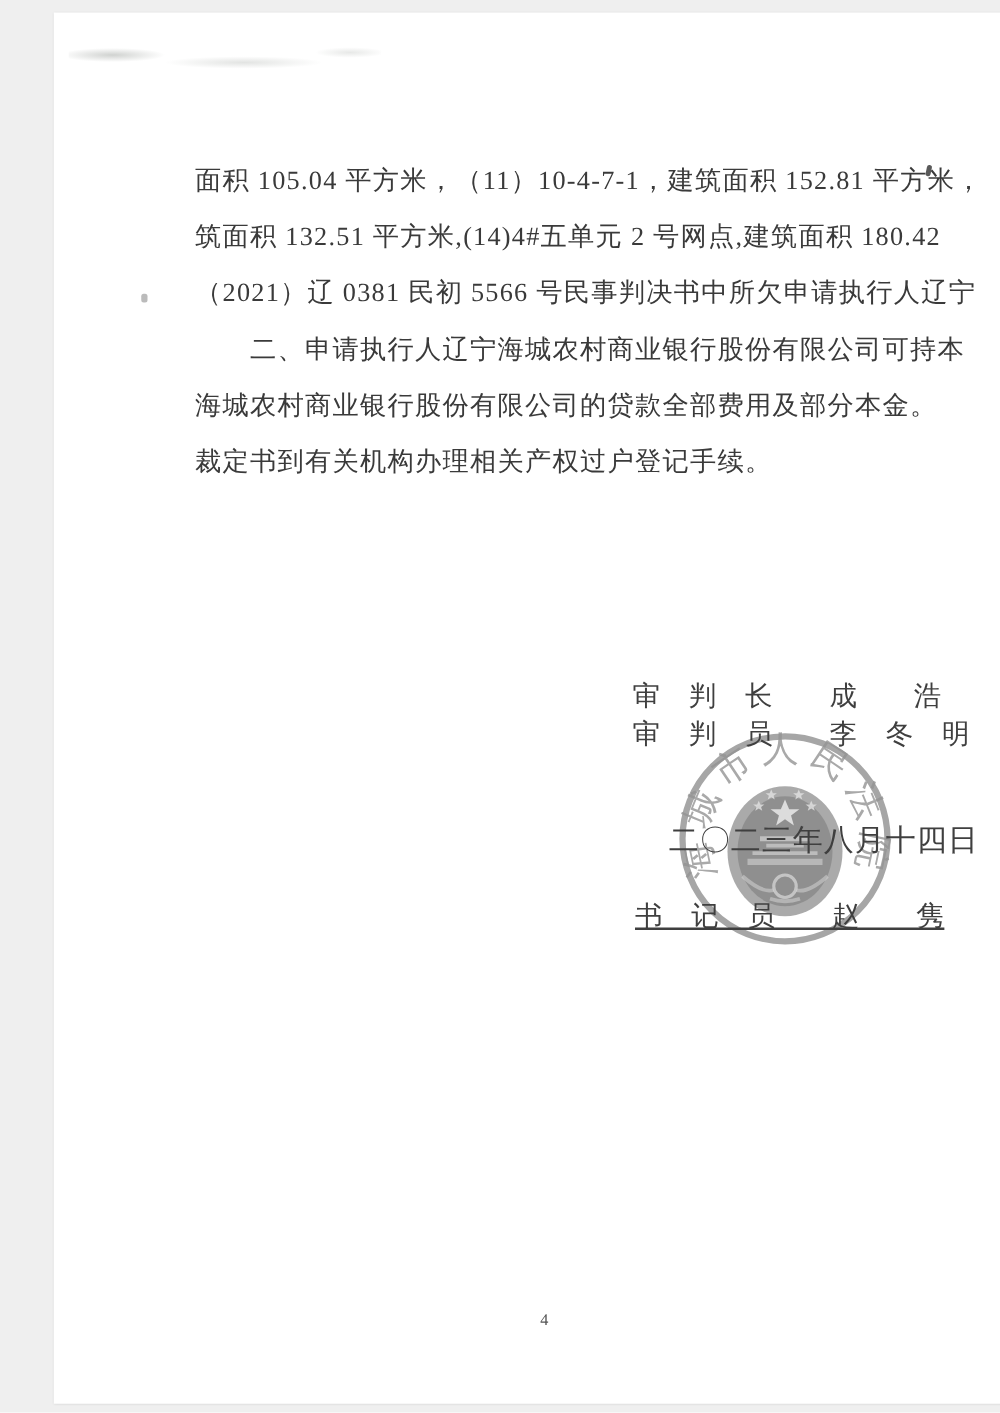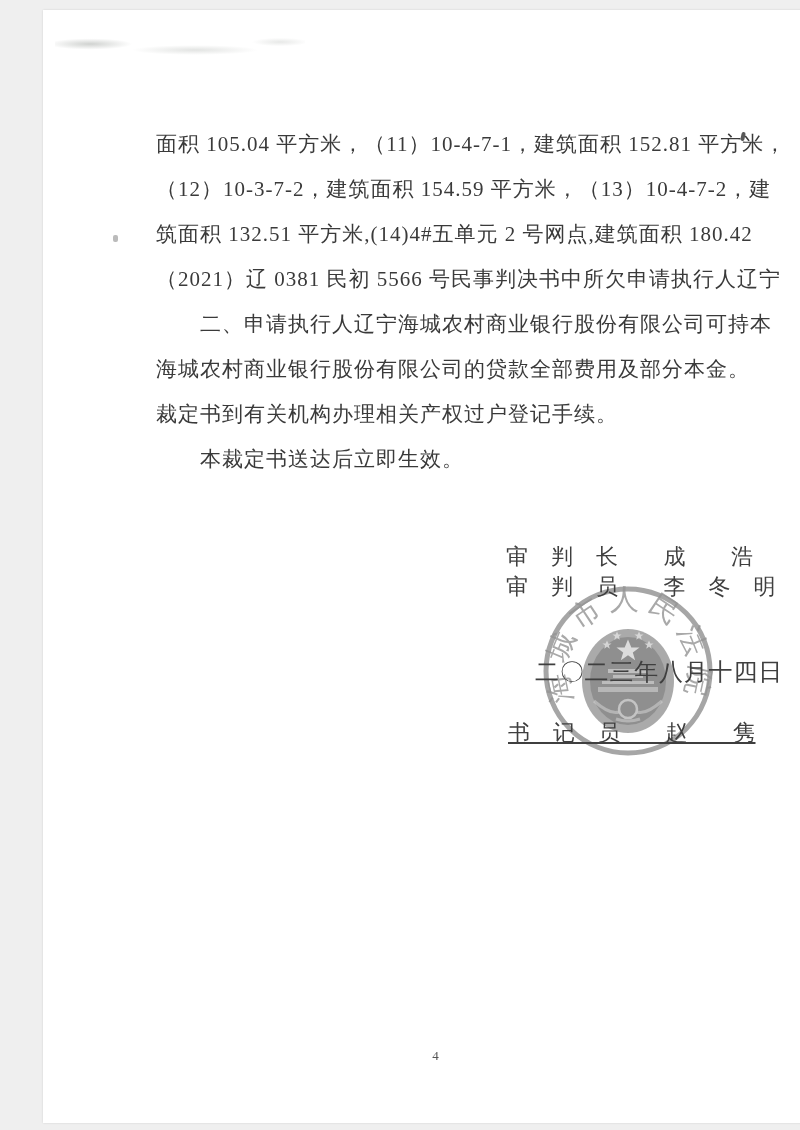--- a/index.html
+++ b/index.html
@@ -67,27 +67,25 @@
 <body>
 
 <div class="paper">
 
   <div class="smudge"></div>
   <div class="speck1"></div>
   <div class="speck2"></div>
 
   <div class="body-text">
     <div class="line">面积 105.04 平方米，（11）10-4-7-1，建筑面积 152.81 平方米，</div>
-    <div class="line">（12）10-3-7-2，建筑面积 154.59 平方米，（13）10-4-7-2，建</div>
     <div class="line">筑面积 132.51 平方米,(14)4#五单元 2 号网点,建筑面积 180.42</div>
     <div class="line">（2021）辽 0381 民初 5566 号民事判决书中所欠申请执行人辽宁</div>
     <div class="line">　　二、申请执行人辽宁海城农村商业银行股份有限公司可持本</div>
     <div class="line">海城农村商业银行股份有限公司的贷款全部费用及部分本金。</div>
     <div class="line">裁定书到有关机构办理相关产权过户登记手续。</div>
-    <div class="line">　　本裁定书送达后立即生效。</div>
   </div>
 
   <div class="sig-row sig-2">审　判　员　　李　冬　明</div>
   <div class="sig-row sig-1">审　判　长　　成　　浩</div>
   <div class="sig-row sig-date">二〇二三年八月十四日</div>
   <div class="sig-row sig-clerk">书　记　员　　赵　　隽</div>
 
   <svg class="seal" viewBox="0 0 180 180" xmlns="http://www.w3.org/2000/svg">
 
     <circle cx="90" cy="90" r="82" fill="none" stroke="#8d8d8d" stroke-width="5" opacity="0.85"></circle>

